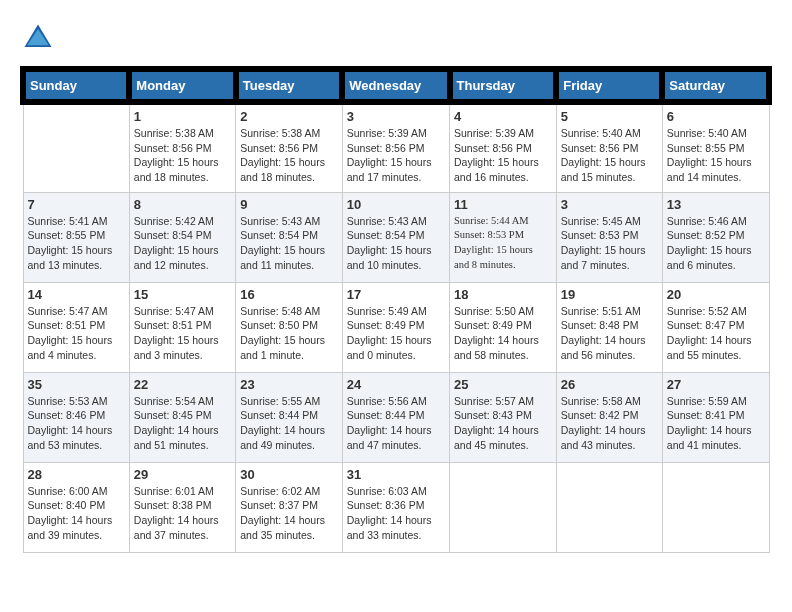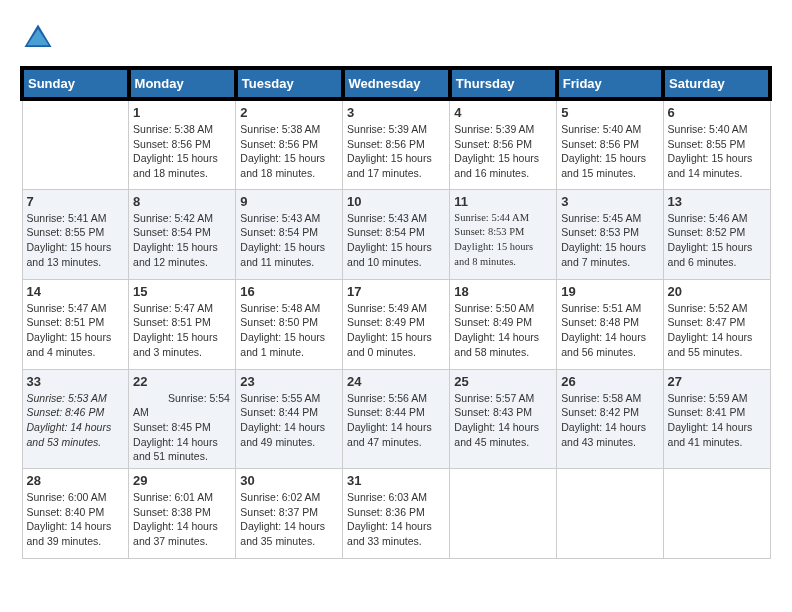--- a/index.html
+++ b/index.html
@@ -58,21 +58,21 @@
       border-collapse: collapse;
       font-size: 11px;
     }
     .calendar thead tr th {
       background-color: #2a6fad;
       color: #fff;
       padding: 6px 4px;
       text-align: left;
       font-size: 13px;
       font-weight: bold;
-      border: 4px solid #000000;
+      border: 6px solid #000000;
     }
     .calendar tbody tr td {
       border: 1px solid #ccc;
       padding: 4px;
       vertical-align: top;
       width: 108px;
       height: 90px;
     }
     .day-num {
       font-weight: bold;
@@ -211,25 +211,25 @@
         <td><span class="day-num">19</span><span class="day-detail" style="white-space: pre-line;">Sunrise: 5:51 AM
 Sunset: 8:48 PM
 Daylight: 14 hours
 and 56 minutes.</span></td>
         <td><span class="day-num">20</span><span class="day-detail" style="white-space: pre-line;">Sunrise: 5:52 AM
 Sunset: 8:47 PM
 Daylight: 14 hours
 and 55 minutes.</span></td>
       </tr>
       <tr class="alt-row">
-        <td><span class="day-num">33</span><span class="day-detail" style="white-space: pre-line; font-style: italic;">Sunrise: 5:53 AM
+        <td><span class="day-num">35</span><span class="day-detail" style="white-space: pre-line;">Sunrise: 5:53 AM
 Sunset: 8:46 PM
 Daylight: 14 hours
 and 53 minutes.</span></td>
-        <td><span class="day-num">22</span><span class="day-detail" style="white-space: pre-line; margin-left: 35px;">Sunrise: 5:54 AM
+        <td><span class="day-num">22</span><span class="day-detail" style="white-space: pre-line;">Sunrise: 5:54 AM
 Sunset: 8:45 PM
 Daylight: 14 hours
 and 51 minutes.</span></td>
         <td><span class="day-num">23</span><span class="day-detail" style="white-space: pre-line;">Sunrise: 5:55 AM
 Sunset: 8:44 PM
 Daylight: 14 hours
 and 49 minutes.</span></td>
         <td><span class="day-num">24</span><span class="day-detail" style="white-space: pre-line;">Sunrise: 5:56 AM
 Sunset: 8:44 PM
 Daylight: 14 hours

